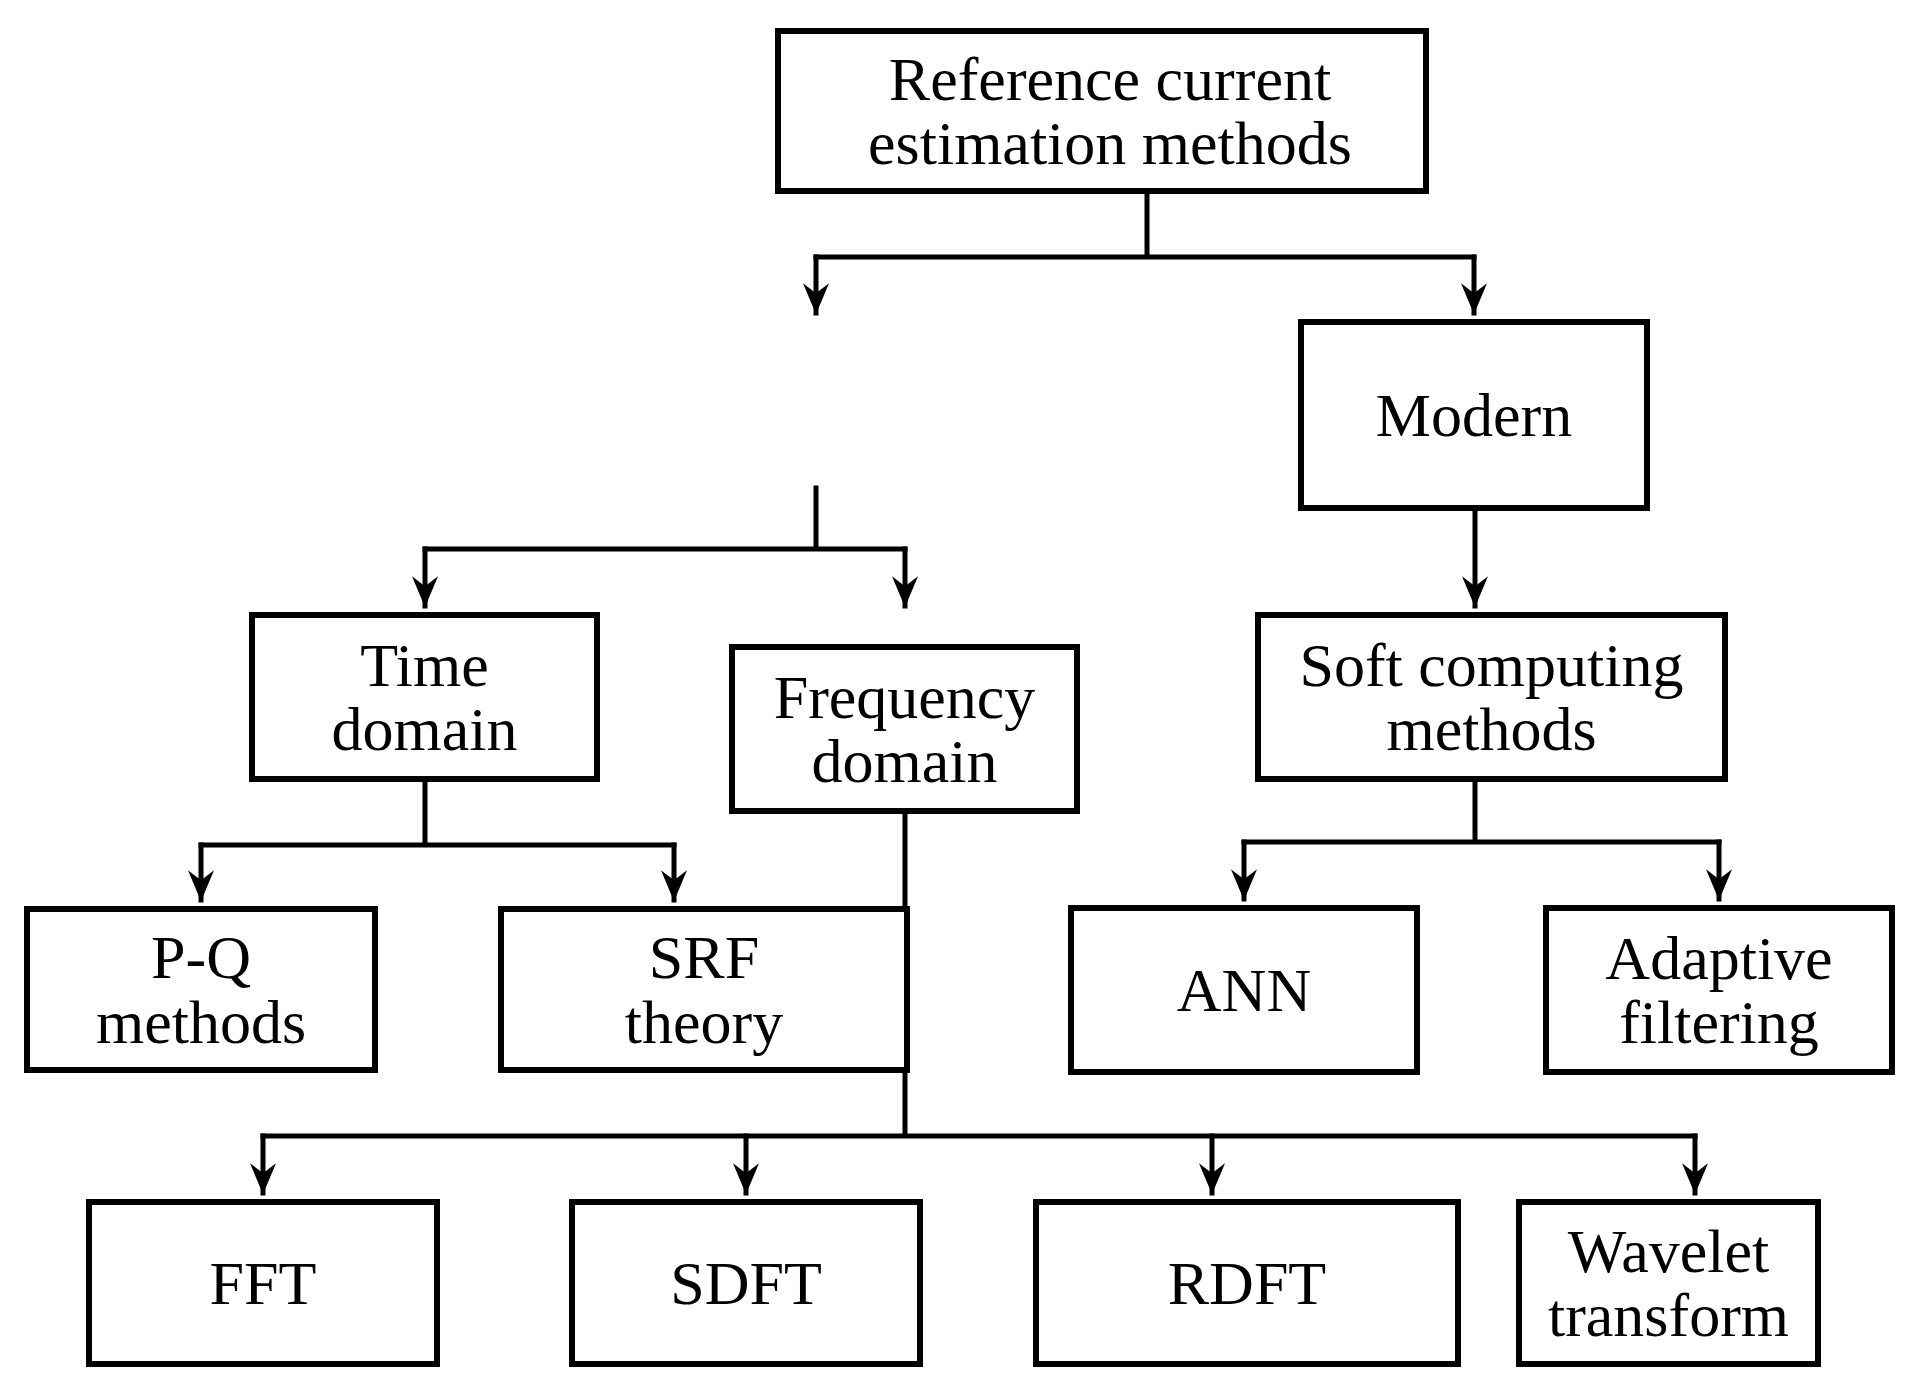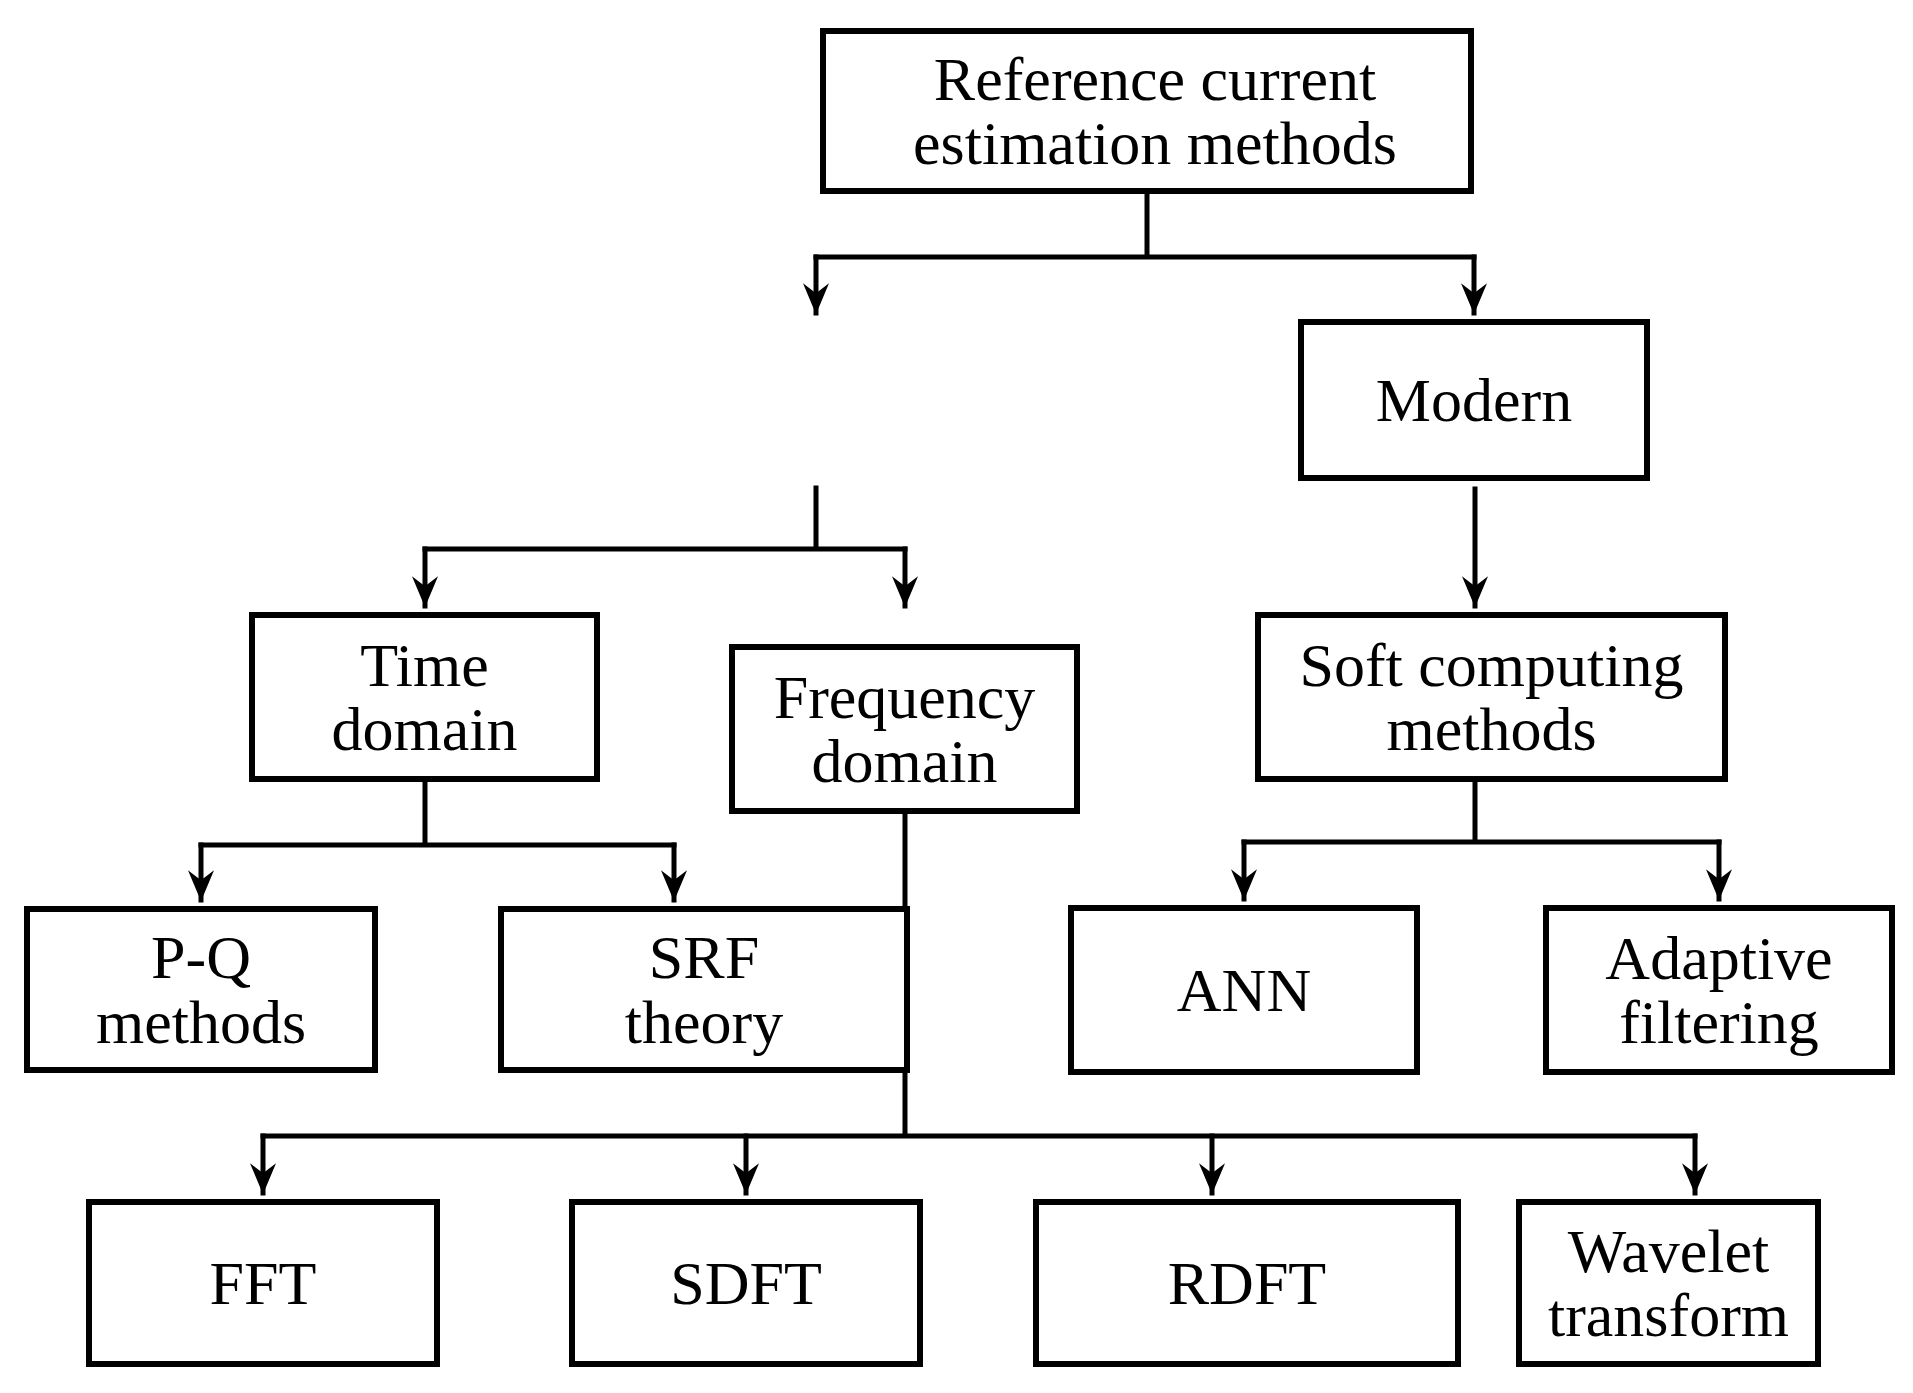--- a/index.html
+++ b/index.html
@@ -75,24 +75,24 @@
       <path d="M1719,842 V899" marker-end="url(#arw)"></path>
 
       <path d="M905,782 V1136 M263,1136 H1695"></path>
       <path d="M263,1136 V1193" marker-end="url(#arw)"></path>
       <path d="M746,1136 V1193" marker-end="url(#arw)"></path>
       <path d="M1212,1136 V1193" marker-end="url(#arw)"></path>
       <path d="M1695,1136 V1193" marker-end="url(#arw)"></path>
     </g>
   </svg>
 
-  <div class="node" style="left:820px; top:28px; width:654px; height:166px;padding-left:16px;">Reference current
+  <div class="node" style="left:775px; top:28px; width:654px; height:166px;padding-left:16px;">Reference current
 estimation methods</div>
 
-  <div class="node" style="left:1298px; top:319px; width:352px; height:162px;">Modern</div>
+  <div class="node" style="left:1298px; top:319px; width:352px; height:192px;">Modern</div>
 
   <div class="node" style="left:249px; top:612px; width:351px; height:170px;">Time
 domain</div>
   <div class="node" style="left:729px; top:612px; width:351px; height:170px;margin-top:32px;">Frequency
 domain</div>
   <div class="node" style="left:1255px; top:612px; width:473px; height:170px;">Soft computing
 methods</div>
 
   <div class="node" style="left:24px; top:906px; width:354px; height:167px;">P-Q
 methods</div>

